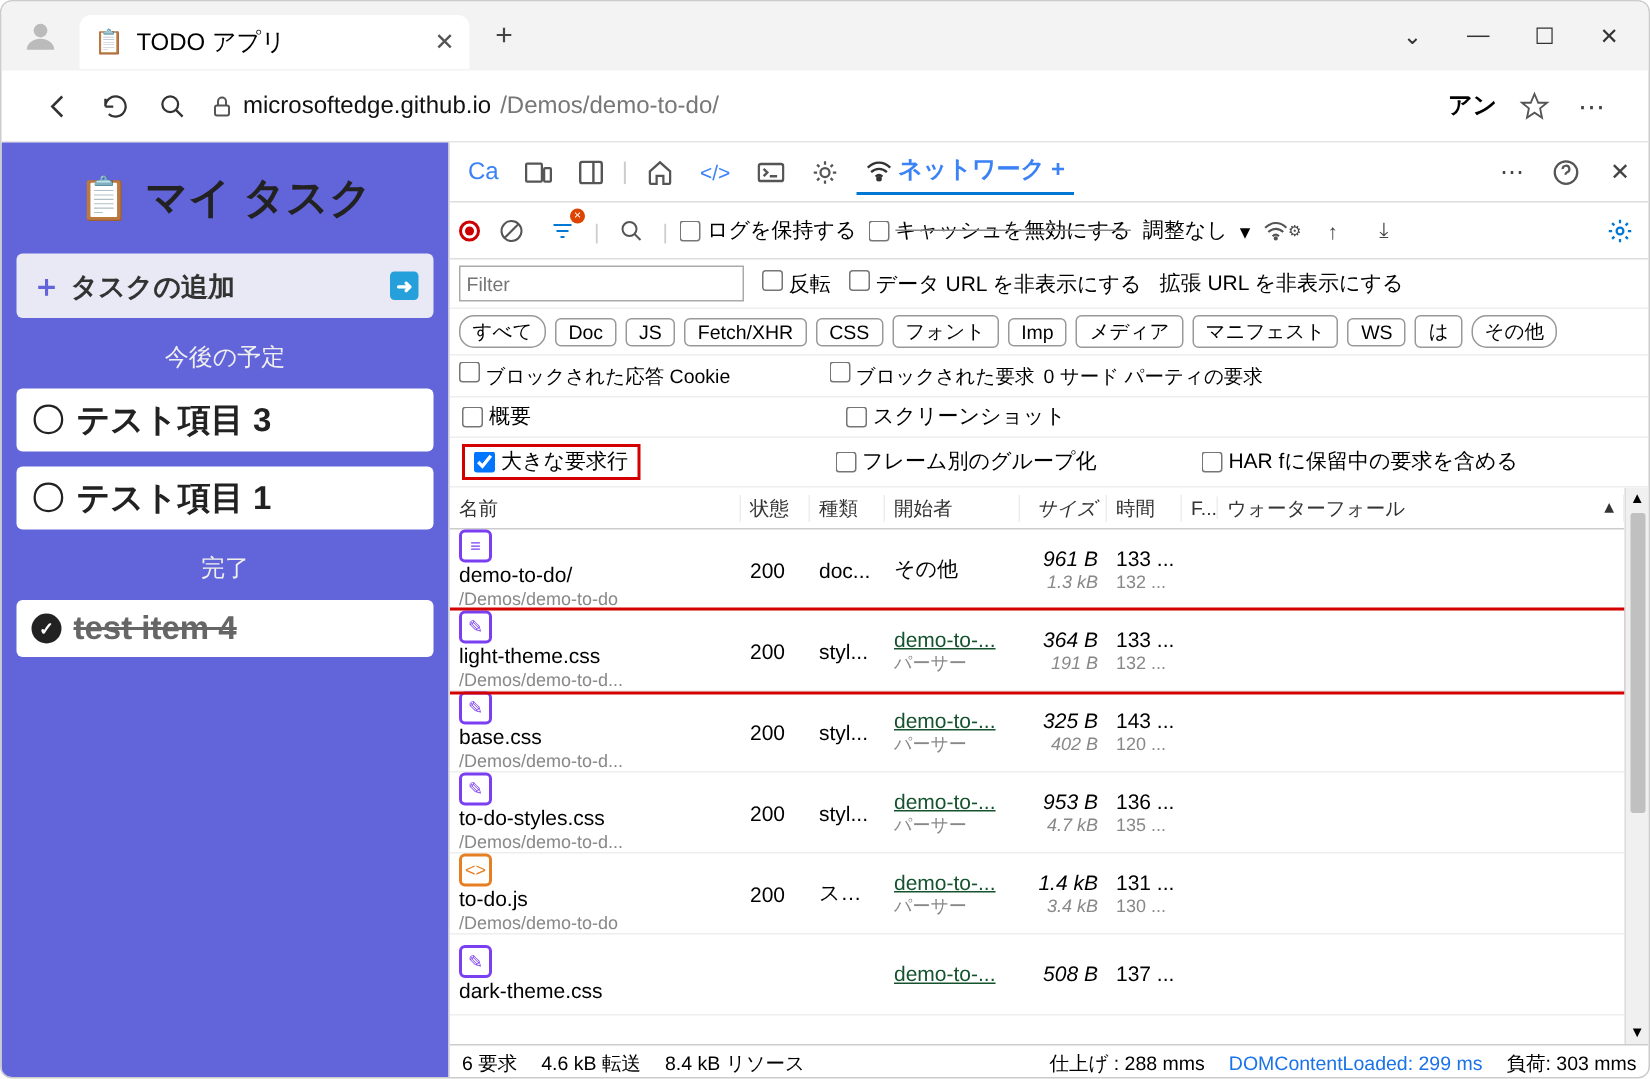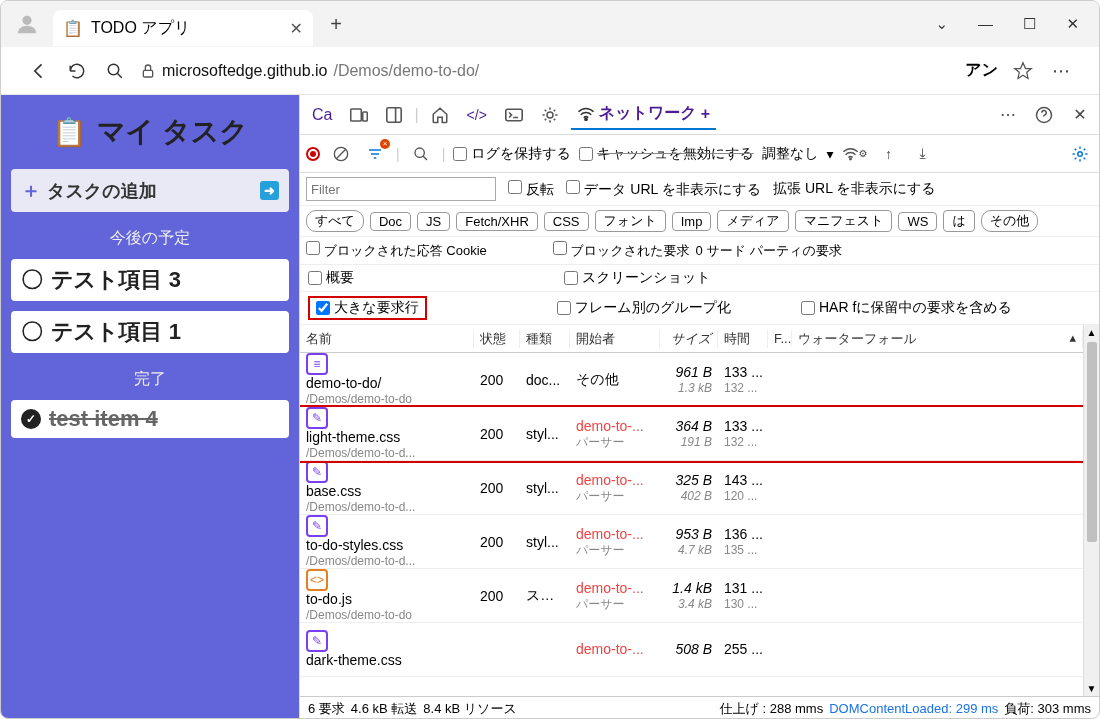--- a/index.html
+++ b/index.html
@@ -17,46 +17,46 @@
 .url .path{color:#777;}
 .content { display:flex; height: calc(719px - 46px - 48px); }
 .app { width: 298px; background: #6264D9; padding: 10px; color:#fff; display:flex; flex-direction:column; gap:10px;}
 .app-title { background:transparent; display:flex; align-items:center; justify-content:center; gap:10px; font-size:28px; font-weight:600; padding:8px; color: #222;}
 .addbtn { background:#e9e9f5; color:#333; border-radius:4px; padding:8px 10px; display:flex; align-items:center; font-size:18px; font-weight:600;}
 .section-label{ text-align:center; color:#eee; font-size:16px; margin-top:6px;}
 .task { background:#fff; color:#222; border-radius:4px; padding:6px 10px; font-size:22px; font-weight:600; display:flex; align-items:center; gap:8px;}
 .task.done span.txt{ text-decoration: line-through; color:#666;}
 .devtools { flex:1; display:flex; flex-direction:column; border-left:1px solid #ddd;}
 .dt-tabs { display:flex; align-items:center; height:40px; border-bottom:1px solid #ddd; gap:6px; padding:0 6px;}
-.dt-tab { padding:4px 6px; font-size:16px; color:#4c1d95; display:flex; align-items:center; gap:4px;}
+.dt-tab { padding:4px 6px; font-size:16px; color:#3b82f6; display:flex; align-items:center; gap:4px;}
 .dt-tab.active { border-bottom:2px solid #0078d4; font-weight:600;}
 .dt-tabs .rt { margin-left:auto; display:flex; gap:10px; align-items:center;}
 .toolbar { display:flex; align-items:center; height:38px; gap:8px; padding:0 6px; border-bottom:1px solid #ddd; font-size:14px;}
 .toolbar .rt{margin-left:auto;}
 .filterrow { display:flex; align-items:center; gap:12px; padding:4px 6px; font-size:14px; border-bottom:1px solid #eee;}
 .filterrow input.flt { width:190px; height:24px; border:1px solid #aaa; padding:0 4px; font-size:13px;}
 .pillrow { display:flex; gap:6px; padding:4px 6px; font-size:13px; border-bottom:1px solid #eee; flex-wrap:wrap; align-items:center;}
 .pill { border:1px solid #999; border-radius:10px; padding:1px 8px; background:#fff;}
 .pill.round{border-radius:4px;}
 .optrow { display:flex; gap:30px; padding:4px 8px; font-size:14px; border-bottom:1px solid #eee; align-items:center;}
 .optrow label{display:flex;align-items:center;gap:4px;}
 .red-box { border:2px solid #d40000; padding:1px 6px; }
 .table { flex:1; overflow:hidden; position:relative;}
 .thead { display:flex; border-bottom:1px solid #ccc; font-size:13px; color:#333; height:28px; align-items:center;}
 .th { padding:0 6px; border-right:1px solid #eee; overflow:hidden; white-space:nowrap;}
 .tbody .tr { display:flex; height:54px; align-items:center; border-bottom:1px solid #eee; font-size:14px;}
 .td { padding:4px 6px; overflow:hidden; white-space:nowrap; text-overflow:ellipsis;}
-.c-name{width:174px;} .c-st{width:46px;} .c-ty{width:50px;} .c-in{width:90px;} .c-sz{width:58px; text-align:right;font-style:italic;} .c-tm{width:50px;} .c-f{width:24px;} .c-wf{flex:1; position:relative;}
+.c-name{width:194px;} .c-st{width:46px;} .c-ty{width:50px;} .c-in{width:90px;} .c-sz{width:58px; text-align:right;font-style:italic;} .c-tm{width:50px;} .c-f{width:24px;} .c-wf{flex:1; position:relative;}
 .file-icon{width:22px;height:22px;border:2px solid #7b3ff2;border-radius:4px;display:inline-flex;align-items:center;justify-content:center;margin-right:6px;color:#7b3ff2;font-size:12px;}
 .file-icon.js{border-color:#e67e22;color:#e67e22;}
 .twoline{display:flex;flex-direction:column;line-height:1.2;}
 .twoline .sub{color:#888;font-size:12px;}
-a.link{color:#ef4444;}
+a.link{color:#14532d;text-decoration:underline;}
 .row-red{outline:2px solid #d40000;}
-.status { height:24px; border-top:1px solid #ccc; font-size:13px; display:flex; align-items:center; gap:6px; padding:0 8px;}
+.status { height:24px; border-top:1px solid #ccc; font-size:13px; display:flex; align-items:center; gap:16px; padding:0 8px;}
 .status .dom{color:#1a73e8;}
 .chk{width:14px;height:14px;}
 svg{display:block;}
 .rec-dot{width:14px;height:14px;border:2px solid #c00;border-radius:50%;display:flex;align-items:center;justify-content:center;}
 .rec-dot::after{content:"";width:6px;height:6px;background:#c00;border-radius:50%;}
 .gear{color:#0078d4;}
 .scrollbar{width:16px;background:#f0f0f0;border-left:1px solid #ddd;display:flex;flex-direction:column;align-items:center;justify-content:space-between;padding:2px 0;}
 .sb-thumb{background:#c0c0c0;width:10px;border-radius:2px;}
 </style>
 </head>
@@ -438,21 +438,21 @@
               <div class="td c-ty"></div>
               <div class="td c-in twoline">
                 <span><a class="link">demo-to-...</a></span>
                 <span class="sub"></span>
               </div>
               <div class="td c-sz twoline">
                 <span>508 B</span>
                 <span class="sub"></span>
               </div>
               <div class="td c-tm twoline">
-                <span>255 ...</span>
+                <span>137 ...</span>
                 <span class="sub"></span>
               </div>
               <div class="td c-f"></div>
               <div class="td c-wf"></div>
             </div>
           </div>
       </div>
       <div class="scrollbar">
         <span style="font-size:10px;">▲</span>
         <div class="sb-thumb" style="height:200px;margin-top:4px;"></div>

